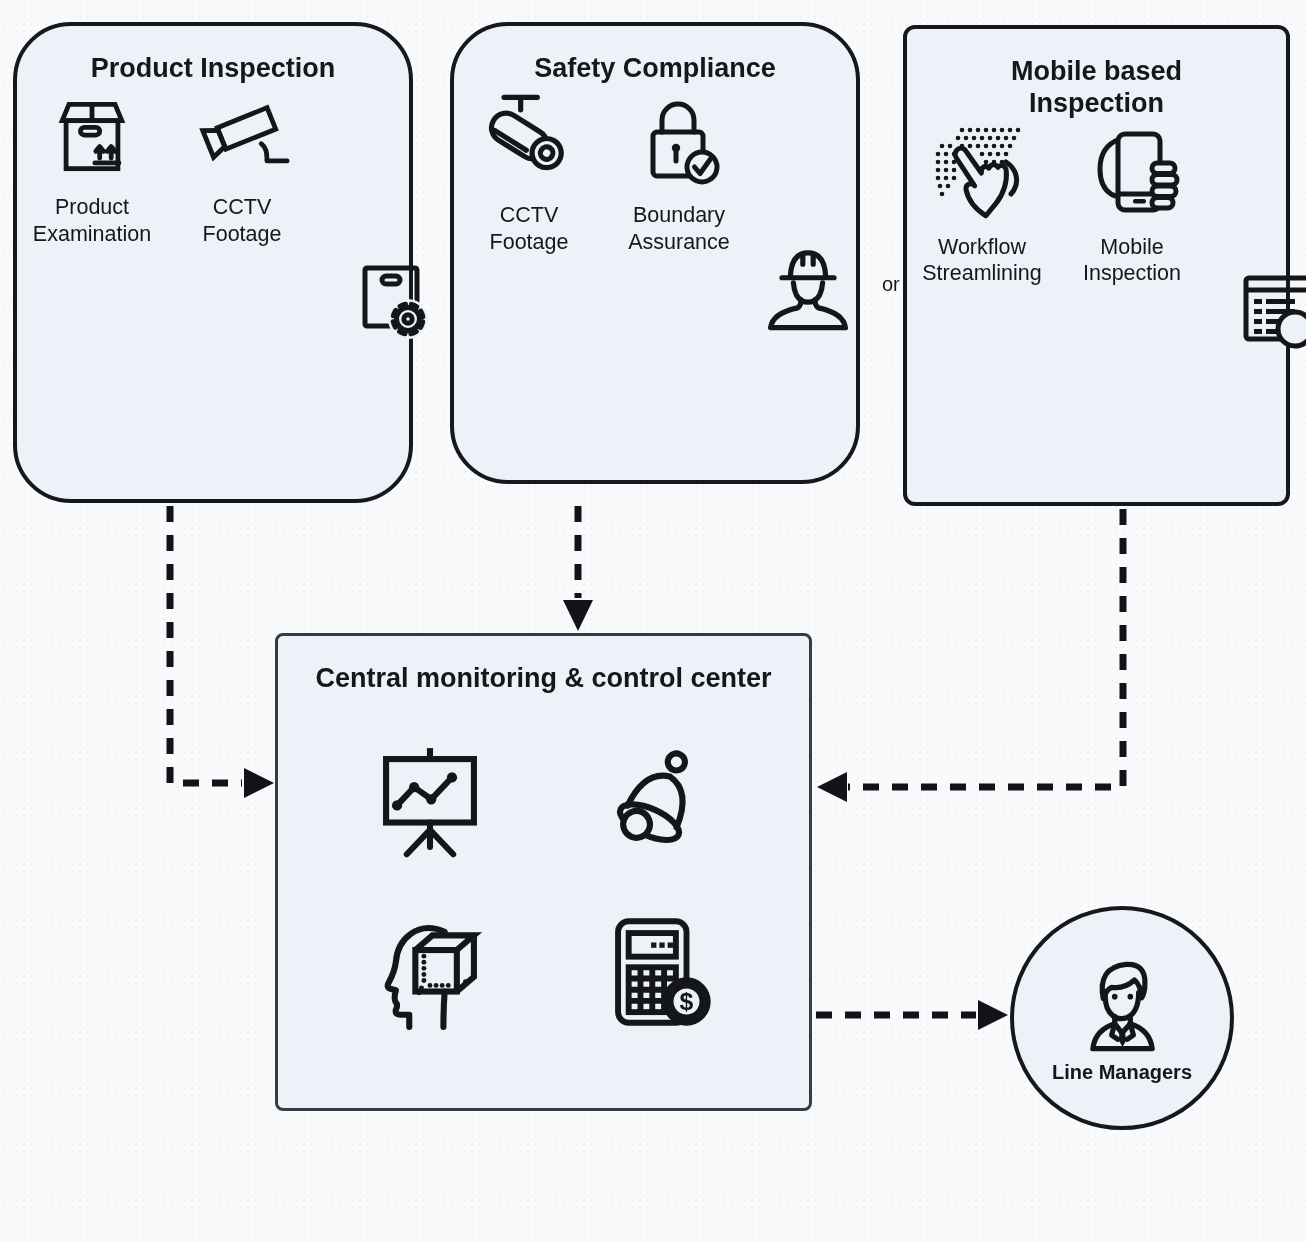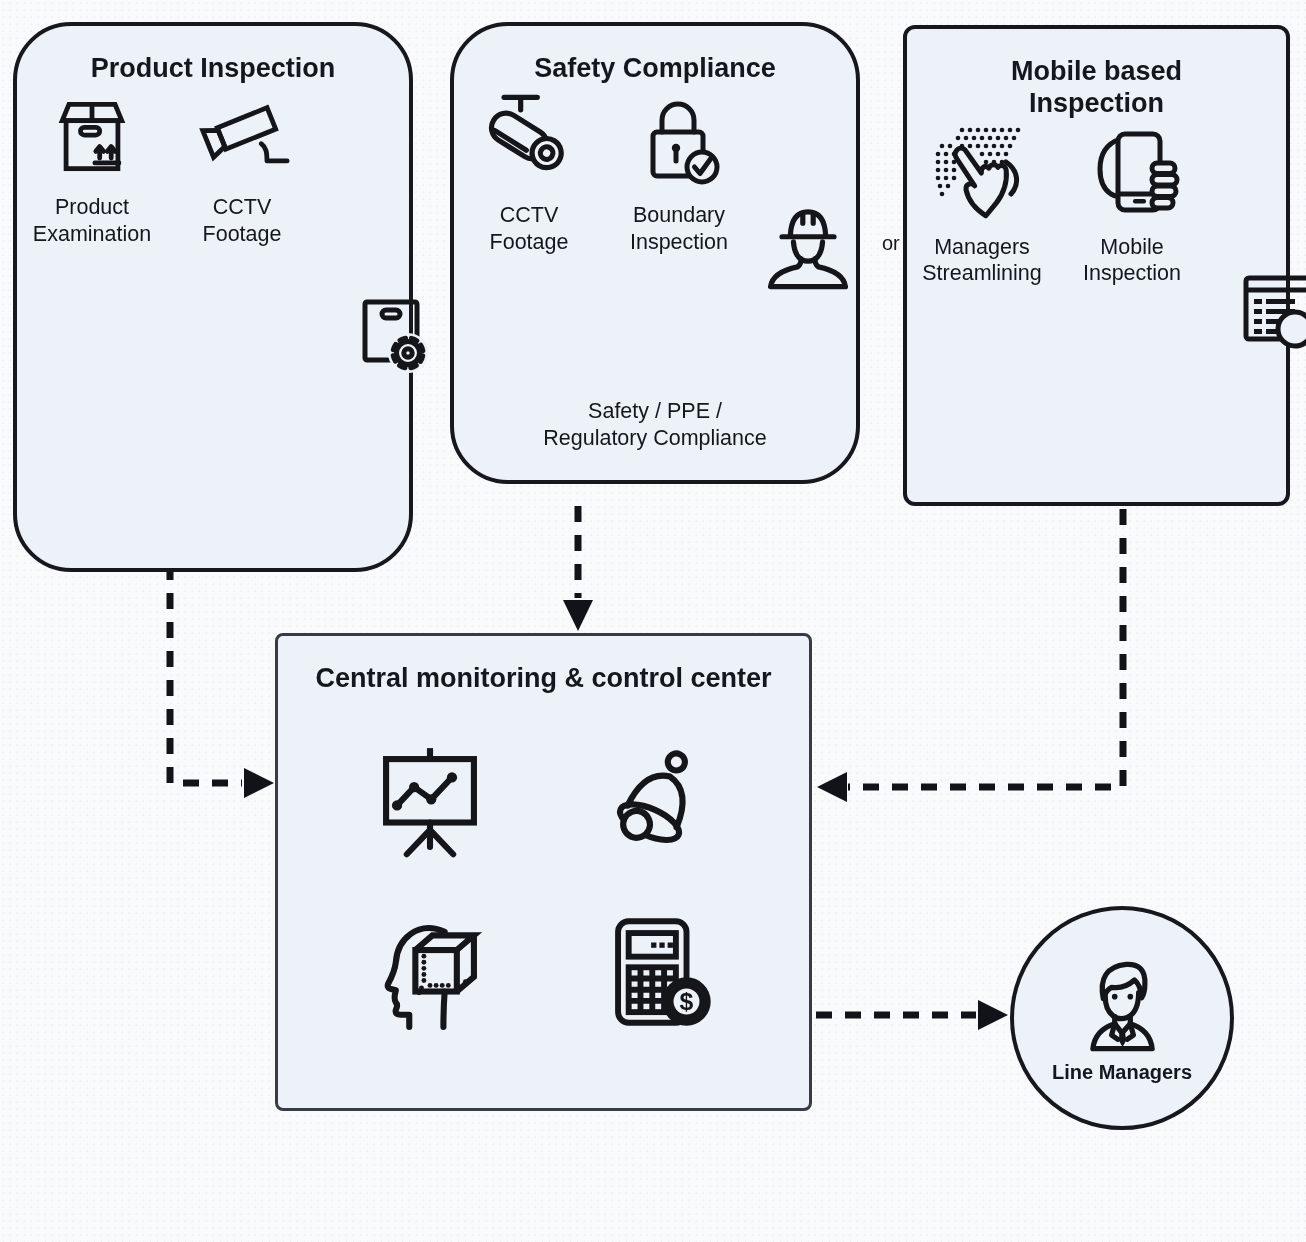--- a/index.html
+++ b/index.html
@@ -15,21 +15,21 @@
     background-size:7px 7px;
   }
   .panel{
     position:absolute;box-sizing:border-box;
     background:#edf1f8;
     border:4px solid #16181d;
     border-radius:58px;
     display:flex;flex-direction:column;
     z-index:2;
   }
-  .panel-product{left:13px;top:22px;width:400px;height:550px;}
+  .panel-product{left:13px;top:22px;width:400px;height:481px;}
   .panel-safety{left:450px;top:22px;width:410px;height:462px;}
   .panel-mobile{left:903px;top:25px;width:387px;height:481px;border-radius:12px;}
   .panel-central{left:275px;top:633px;width:537px;height:478px;border:3.5px solid #363b45;border-radius:8px;}
   .title{
     margin:26px 12px 0;text-align:center;
     font-size:27px;font-weight:700;line-height:1.2;white-space:pre-line;
   }
   .rows{flex:1;display:flex;flex-direction:row;justify-content:space-evenly;padding:4px 0 0;}
   .icon-row{display:flex;justify-content:space-evenly;align-items:flex-start;}
   .cell{display:flex;flex-direction:column;align-items:center;gap:10px;min-width:150px;}
@@ -143,39 +143,37 @@
         <div class="cell">
           <svg class="ic" width="100" height="104" viewBox="0 0 100 100">
             <path class="s" d="M33 42 V30 a16 16 0 0 1 32 0 V42"></path>
             <rect class="s" x="24" y="42" width="50" height="44" rx="4"></rect>
             <circle class="f" cx="47" cy="58" r="4.2"></circle>
             <path class="s" d="M47 62 V71"></path>
             <circle class="m" cx="73" cy="77" r="15"></circle>
             <path class="s" d="M65.5 77 L71 83.5 L81.5 69"></path>
           </svg>
           <div class="caption">Boundary
-Inspection</div>
+Assurance</div>
         </div>
       </div>
       <div class="or-row">
         <svg class="ic" width="108" height="104" viewBox="0 0 100 100">
           <path class="s" d="M33 43 Q34 20 50 20 Q66 20 67 43"></path>
           <path class="s" stroke-width="8" d="M25 44 H75"></path>
           <path class="s" stroke-width="4.5" d="M45 21 V31 M55 21 V31"></path>
           <path class="s" d="M36 49 Q37 62 44 66 Q50 69 56 66 Q63 62 64 49"></path>
           <path class="s" d="M43 65 Q44 70 40 73 Q16 78 14 92 L86 92 Q84 78 60 73 Q56 70 57 65"></path>
         </svg>
         <span class="or-label">or</span>
         <svg class="ic" width="100" height="104" viewBox="0 0 100 100">
           <path class="s" d="M50 13 Q66 13 66 34 Q66 49 59 56 Q58 62 61 66 Q85 72 87 92 L13 92 Q15 72 39 66 Q42 62 41 56 Q34 49 34 34 Q34 13 50 13 Z"></path>
         </svg>
       </div>
     </div>
-    <div class="footer">Safety / PPE /
-Regulatory Compliance</div>
   </div>
 
   <div class="panel panel-mobile">
     <div class="title">Mobile based
 Inspection</div>
     <div class="rows">
       <div class="icon-row">
         <div class="cell">
           <svg class="ic" width="106" height="100" viewBox="0 0 100 100">
             <g class="f">
@@ -225,21 +223,21 @@
               <circle cx="6" cy="54" r="2.3"></circle>
                 <circle cx="14" cy="54" r="2.3"></circle>
                 <circle cx="22" cy="54" r="2.3"></circle>
               <circle cx="8" cy="62" r="2.3"></circle>
                 <circle cx="16" cy="62" r="2.3"></circle>
               <circle cx="10" cy="70" r="2.3"></circle>
             </g>
             <path class="m" d="M27 32 C23 25 31 19 36 24 L50 49 C50 43 55 41 58 45 C60 41 65 41 67 45 C70 42 75 44 75 49 C75 60 70 72 62 80 L50 92 C40 84 34 74 33 64 C33 58 39 57 42 61 Z" transform="rotate(-6 50 55)"></path>
             <path class="s" d="M74 38 C86 46 88 60 79 70"></path>
           </svg>
-          <div class="caption">Managers
+          <div class="caption">Workflow
 Streamlining</div>
         </div>
         <div class="cell">
           <svg class="ic" width="100" height="100" viewBox="0 0 100 100">
             <path class="s" d="M38 15 Q18 22 18 45 Q18 63 29 70 Q34 73 38 72"></path>
             <rect class="m" x="36" y="10" width="42" height="76" rx="7"></rect>
             <path class="s" stroke-width="4" d="M36 70 H78"></path>
             <rect class="f" x="51" y="75" width="13" height="4.5" rx="2"></rect>
             <rect class="m" x="70" y="39" width="23" height="10.5" rx="5.2"></rect>
             <rect class="m" x="70" y="50.5" width="25" height="10.5" rx="5.2"></rect>

